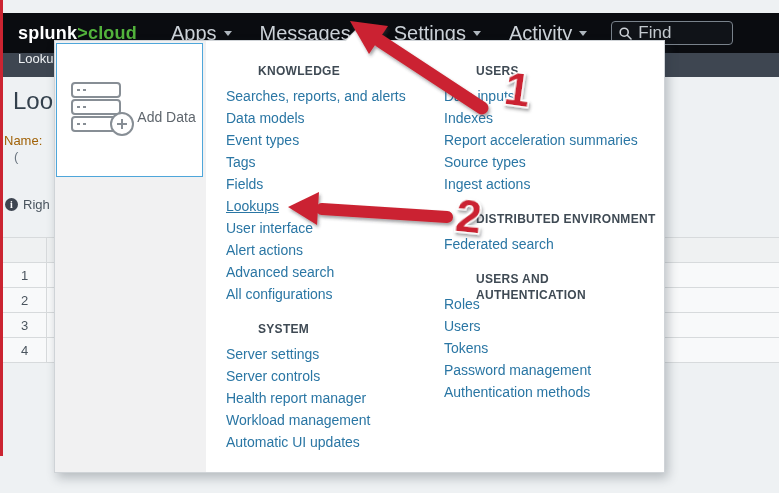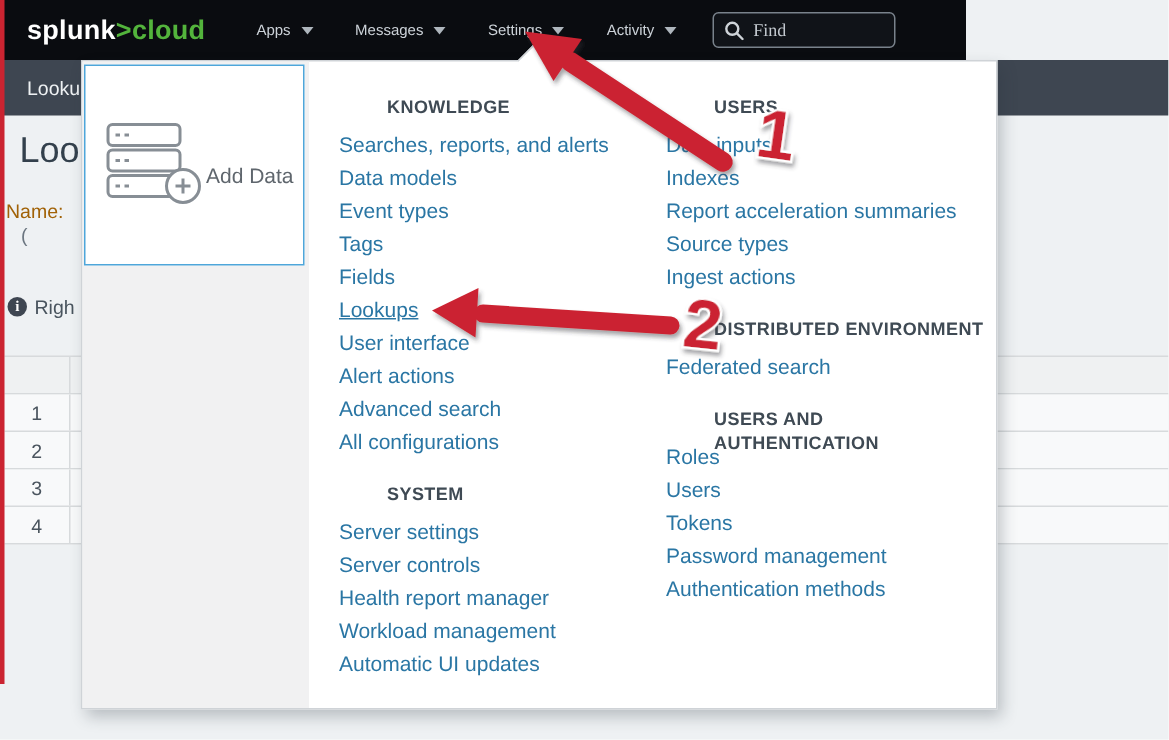--- a/index.html
+++ b/index.html
@@ -5,44 +5,44 @@
   * { box-sizing: border-box; margin: 0; padding: 0; }
   html,body { width: 779px; height: 493px; overflow: hidden; }
   body {
     font-family: "Liberation Sans", sans-serif;
     background: #eef1f3;
     position: relative;
   }
 
   
   .topbar {
-    position: absolute; left: 0; top: 0; width: 644px; height: 40px;
+    position: absolute; left: 0; top: 13px; width: 779px; height: 40px;
     background: #0a0c10; display: flex; align-items: center;
     padding-left: 18px; z-index: 10;
   }
   .logo { font-size: 18px; font-weight: bold; letter-spacing: .2px; margin-right: 20px; white-space: nowrap; }
   .logo .lg-splunk { color: #ffffff; }
   .logo .lg-gt, .logo .lg-cloud { color: #53b43c; }
   .nav-item {
-    color: #ccd2d8; font-size: 10px; padding: 0 14px; height: 40px;
+    color: #ccd2d8; font-size: 20px; padding: 0 14px; height: 40px;
     display: flex; align-items: center; cursor: pointer; white-space: nowrap;
   }
   .caret-down {
     display: inline-block; width: 0; height: 0; margin-left: 7px;
     border-left: 4px solid transparent; border-right: 4px solid transparent;
     border-top: 5px solid #aeb6bd;
   }
   .findbox {
     margin-left: 10px; width: 122px; height: 24px;
     border: 1px solid #79828b; border-radius: 4px;
     display: flex; align-items: center; padding: 0 7px; background: #101318;
   }
   .findbox input {
     background: transparent; border: none; outline: none; width: 86px;
-    color: #eab308; font-size: 12px; font-family: Liberation Serif, serif;
+    color: #eab308; font-size: 17px; font-family: Liberation Sans, sans-serif;
   }
   .findbox input::placeholder { color: #c3c9cf; opacity: 1; }
   .find-icon { margin-right: 6px; flex: 0 0 auto; }
 
   
   .appbar {
     position: absolute; left: 0; top: 40px; width: 779px; height: 37px;
     background: #3e4651; color: #eef1f3; z-index: 2;
     display: flex; align-items: center; padding-left: 18px;
     font-size: 13px;

